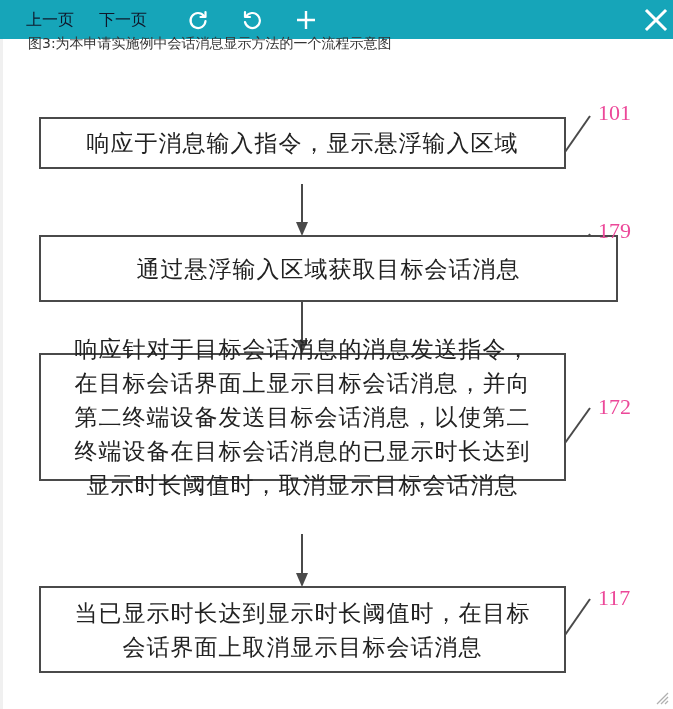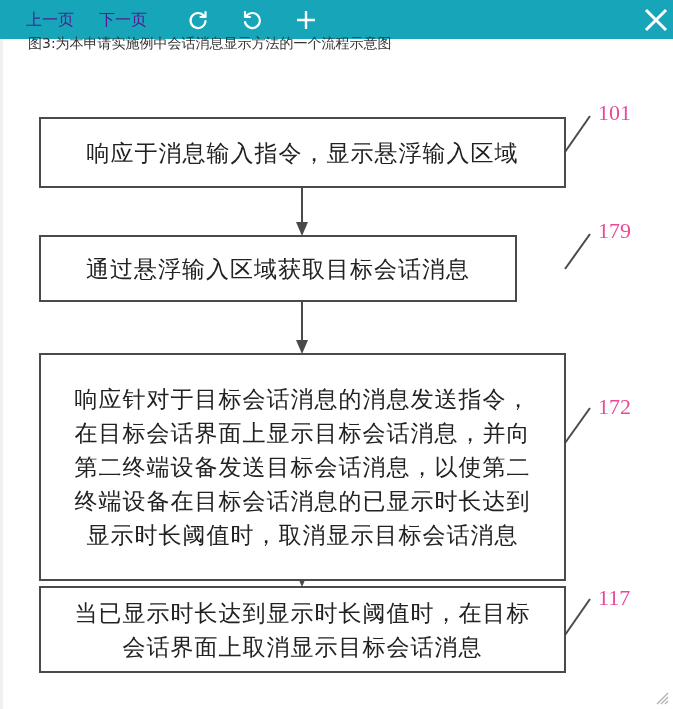--- a/index.html
+++ b/index.html
@@ -7,21 +7,21 @@
       width: 673px; height: 709px; position: relative; overflow: hidden;
       background: #ffffff;
       font-family: "DejaVu Sans", "Liberation Sans", sans-serif;
     }
     .header {
       position: absolute; left: 0; top: 0; width: 673px; height: 39px;
       background: #16a5b9;
     }
     .hbtn {
       position: absolute; top: 0; height: 39px; line-height: 39px;
-      color: #4c1d95; font-size: 16px; cursor: pointer;
+      color: #0f172a; font-size: 16px; cursor: pointer;
       font-family: "DejaVu Sans", sans-serif;
     }
     .hicon { position: absolute; top: 9px; width: 22px; height: 22px; cursor: pointer; }
     .caption {
       position: absolute; left: 28px; top: 35px; font-size: 14px; color: #333333;
       font-family: "DejaVu Sans", sans-serif;
     }
     .left-edge {
       position: absolute; left: 0; top: 39px; width: 3px; height: 670px; background: #f0f0f0;
     }
@@ -80,31 +80,31 @@
       <line x1="565" y1="443" x2="590" y2="408"></line>
       <line x1="565" y1="635" x2="590" y2="599"></line>
     </g>
     <g fill="#4a4a4a">
       <polygon points="296,222 308,222 302,236"></polygon>
       <polygon points="296,340 308,340 302,354"></polygon>
       <polygon points="296,573 308,573 302,587"></polygon>
     </g>
   </svg>
 
-  <div class="box" style="left:39px; top:117px; width:527px; height:71px;">
+  <div class="box" style="left:39px; top:117px; width:527px; height:52px;">
     <span class="txt">响应于消息输入指令，显示悬浮输入区域</span>
   </div>
   <div class="label" style="left:598px; top:100px;">101</div>
 
-  <div class="box" style="left:39px; top:235px; width:478px; height:67px;">
+  <div class="box" style="left:39px; top:235px; width:579px; height:67px;">
     <span class="txt">通过悬浮输入区域获取目标会话消息</span>
   </div>
   <div class="label" style="left:598px; top:218px;">179</div>
 
-  <div class="box" style="left:39px; top:353px; width:527px; height:228px;">
+  <div class="box" style="left:39px; top:353px; width:527px; height:128px;">
     <span class="txt">响应针对于目标会话消息的消息发送指令，
 在目标会话界面上显示目标会话消息，并向
 第二终端设备发送目标会话消息，以使第二
 终端设备在目标会话消息的已显示时长达到
 显示时长阈值时，取消显示目标会话消息</span>
   </div>
   <div class="label" style="left:598px; top:394px;">172</div>
 
   <div class="box" style="left:39px; top:586px; width:527px; height:87px;">
     <span class="txt">当已显示时长达到显示时长阈值时，在目标

